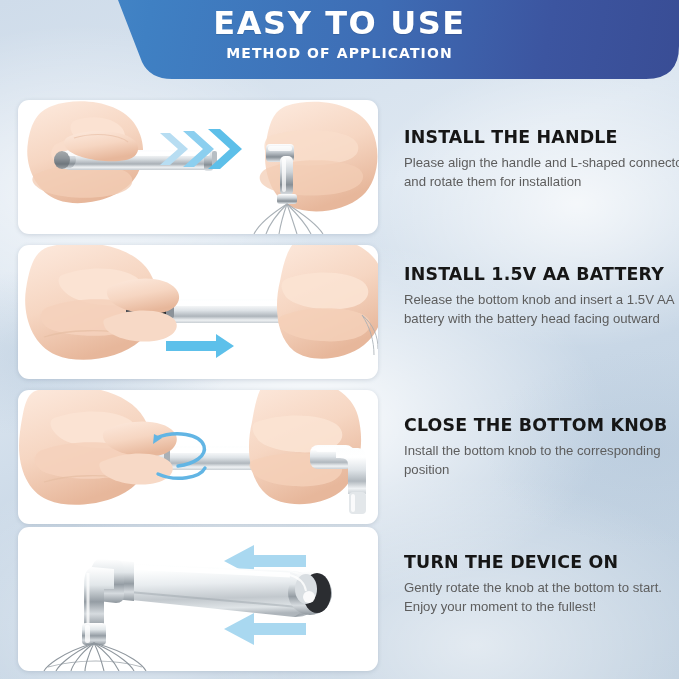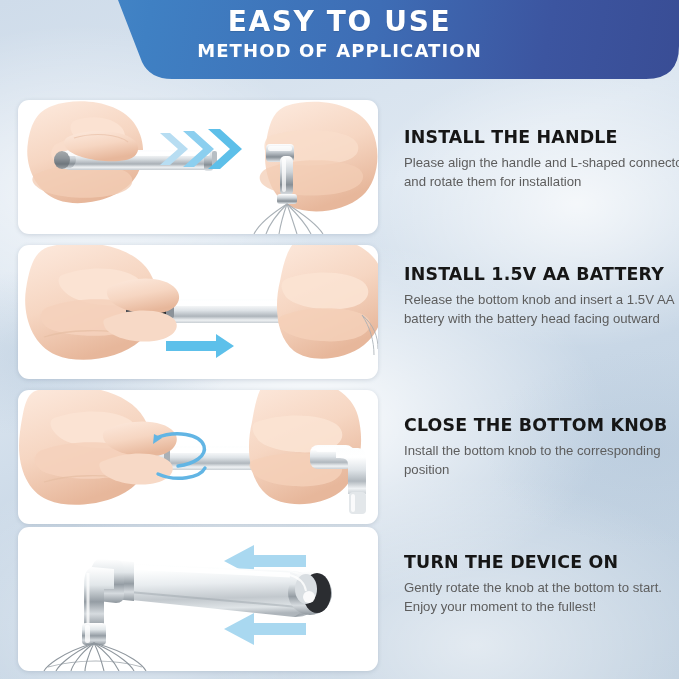--- a/index.html
+++ b/index.html
@@ -31,26 +31,26 @@
     background:linear-gradient(100deg,#4b8ecb 0%,#3f80c3 22%,#3e6db5 55%,#3c55a0 80%,#394d95 100%);
     -webkit-clip-path:path("M0,0 L679,0 L679,46 Q679,79 646,79 L172,79 Q150,79 142,62 L118,0 Z");
     clip-path:path("M0,0 L679,0 L679,46 Q679,79 646,79 L172,79 Q150,79 142,62 L118,0 Z");
   }
   #banner-inner{
     position:absolute;left:0;top:0;width:679px;height:79px;
     display:flex;flex-direction:column;align-items:center;justify-content:flex-start;
     padding-top:7px;box-sizing:border-box;
   }
   #title{
-    color:#ffffff;font-weight:bold;font-size:28px;letter-spacing:1.6px;
+    color:#ffffff;font-weight:bold;font-size:32px;letter-spacing:1.6px;
     line-height:1.05;text-shadow:0 1px 1px rgba(0,0,0,.12);
     font-family:"DejaVu Sans", sans-serif;
   }
   #subtitle{
-    color:#ffffff;font-weight:bold;font-size:18px;letter-spacing:1.1px;
+    color:#ffffff;font-weight:bold;font-size:14px;letter-spacing:1.1px;
     margin-top:4px;font-family:"DejaVu Sans", sans-serif;
   }
 
   
   .step{position:absolute;left:18px;display:flex;align-items:flex-start;}
   .panel{
     position:relative;width:360px;background:#ffffff;border-radius:11px;
     box-shadow:0 1px 4px rgba(90,110,130,.22);
     overflow:hidden;flex:0 0 auto;
   }

